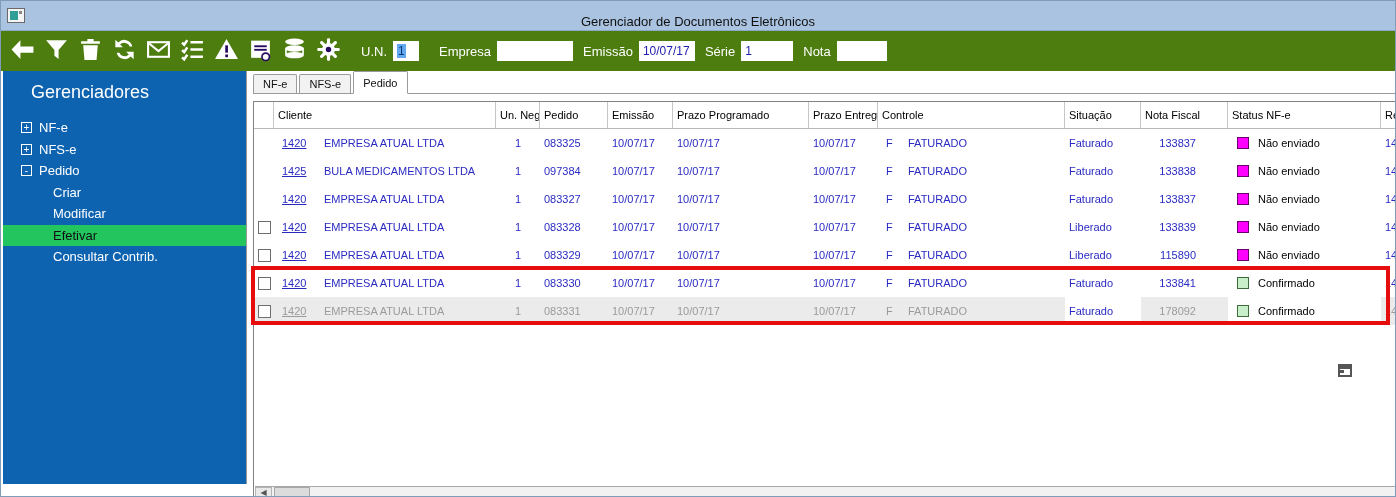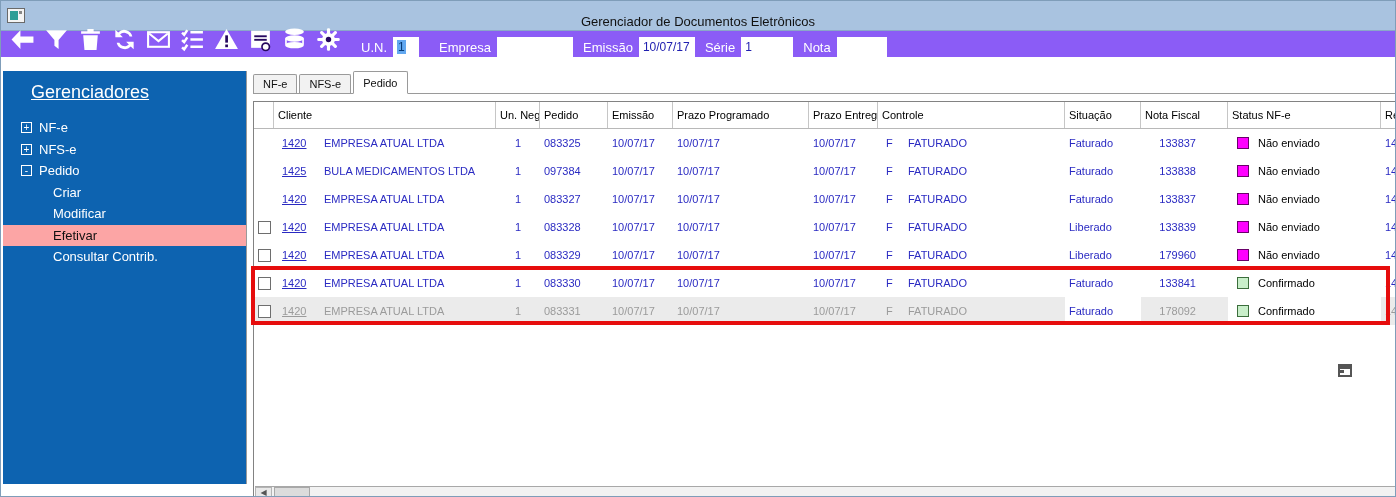--- a/index.html
+++ b/index.html
@@ -11,41 +11,41 @@
   
   .titlebar { position:absolute; left:0; top:0; width:100%; height:30px;
     background:#a9c3e0; display:flex; align-items:center; border-bottom:1px solid #8aa8c8; }
   .title-icon { width:18px; height:15px; margin-left:6px; background:#f4f4f4;
     border:1px solid #6a6a6a; position:relative; }
   .title-icon::before { content:""; position:absolute; left:2px; top:2px; width:8px; height:9px; background:#2e9e96; }
   .title-icon::after { content:""; position:absolute; right:2px; top:2px; width:3px; height:3px; background:#888; }
   .title-text { position:absolute; left:0; right:0; text-align:center; font-size:13px; color:#111;margin-top:12px; }
 
   
-  .toolbar { position:absolute; left:0; top:30px; width:100%; height:26px;
-    background:#8b5cf6; display:flex; align-items:flex-end; padding-left:6px; }
+  .toolbar { position:absolute; left:0; top:30px; width:100%; height:40px;
+    background:#4d7c0f; display:flex; align-items:center; padding-left:6px; }
   .tbtn { width:30px; height:32px; margin-right:4px; display:flex; align-items:center;
     justify-content:center; background:transparent; border:none; cursor:pointer; }
   .tbtn svg { width:25px; height:25px; }
   .fgroup { display:flex; align-items:center; margin-left:10px; }
   .flabel { color:#fff; font-size:13px; margin-right:6px; white-space:nowrap; }
   .finput { height:20px; background:#fff; border:1px solid #fff; font-size:12px;
     color:#2020b0; padding:1px 3px; display:flex; align-items:center; overflow:hidden; }
   .sel-text { background:#62a8f0; color:#083a75; padding:0 1px; }
 
   
   .sidebar { position:absolute; left:2px; top:70px; width:244px; height:413px;
     background:#0d63b0; color:#fff; padding-top:8px; border-right:1px solid #9a9a9a; }
-  .side-heading { font-size:18px; padding-left:28px; height:26px; line-height:26px;text-decoration:underline; }
+  .side-heading { font-size:18px; padding-left:28px; height:26px; line-height:26px; }
   .tree { margin-top:12px; }
   .tree-item { height:21.5px; line-height:21.5px; font-size:13px; display:flex;
     align-items:center; cursor:pointer; white-space:nowrap; }
   .tree-item.lvl0 { padding-left:18px; }
   .tree-item.lvl1 { padding-left:50px; }
-  .tree-item.selected { background:#fca5a5; color:#111; }
+  .tree-item.selected { background:#22c55e; color:#111; }
   .expander { display:inline-block; width:11px; height:11px; border:1px solid #fff;
     font-size:10px; line-height:9px; text-align:center; margin-right:7px; color:#fff; }
 
   
   .tabstrip { position:absolute; left:252px; top:70px; width:1142px; height:23px;
     display:flex; align-items:flex-end; border-bottom:1px solid #9a9a9a; }
   .tab { font-size:11px; padding:0 9px; height:19px; line-height:19px; background:#f2f2f2;
     border:1px solid #9a9a9a; border-bottom:none; border-radius:2px 2px 0 0;
     margin-right:2px; color:#111; cursor:pointer; }
   .tab.active { background:#fff; height:23px; line-height:23px; margin-bottom:-1px;
@@ -374,21 +374,21 @@
           <div class="gcell c-un">1</div>
           <div class="gcell c-ped">083329</div>
           <div class="gcell c-dt">10/07/17</div>
           <div class="gcell c-dt2">10/07/17</div>
           <div class="gcell c-dt3">10/07/17</div>
           <div class="gcell c-ctl">
             <span class="ctl-code">F</span>
             <span>FATURADO</span>
           </div>
           <div class="gcell c-sit">Liberado</div>
-          <div class="gcell c-nf">179960</div>
+          <div class="gcell c-nf">115890</div>
           <div class="gcell c-st">
             <span class="stsquare" style="background: rgb(255, 0, 255); border-color: rgb(106, 0, 106);"></span>
             <span class="stlabel">Não enviado</span>
           </div>
           <div class="gcell c-re">14</div>
         </div>
         <div class="grow">
           <div class="gcell c-sel">
             <span class="checkbox"></span>
           </div>

